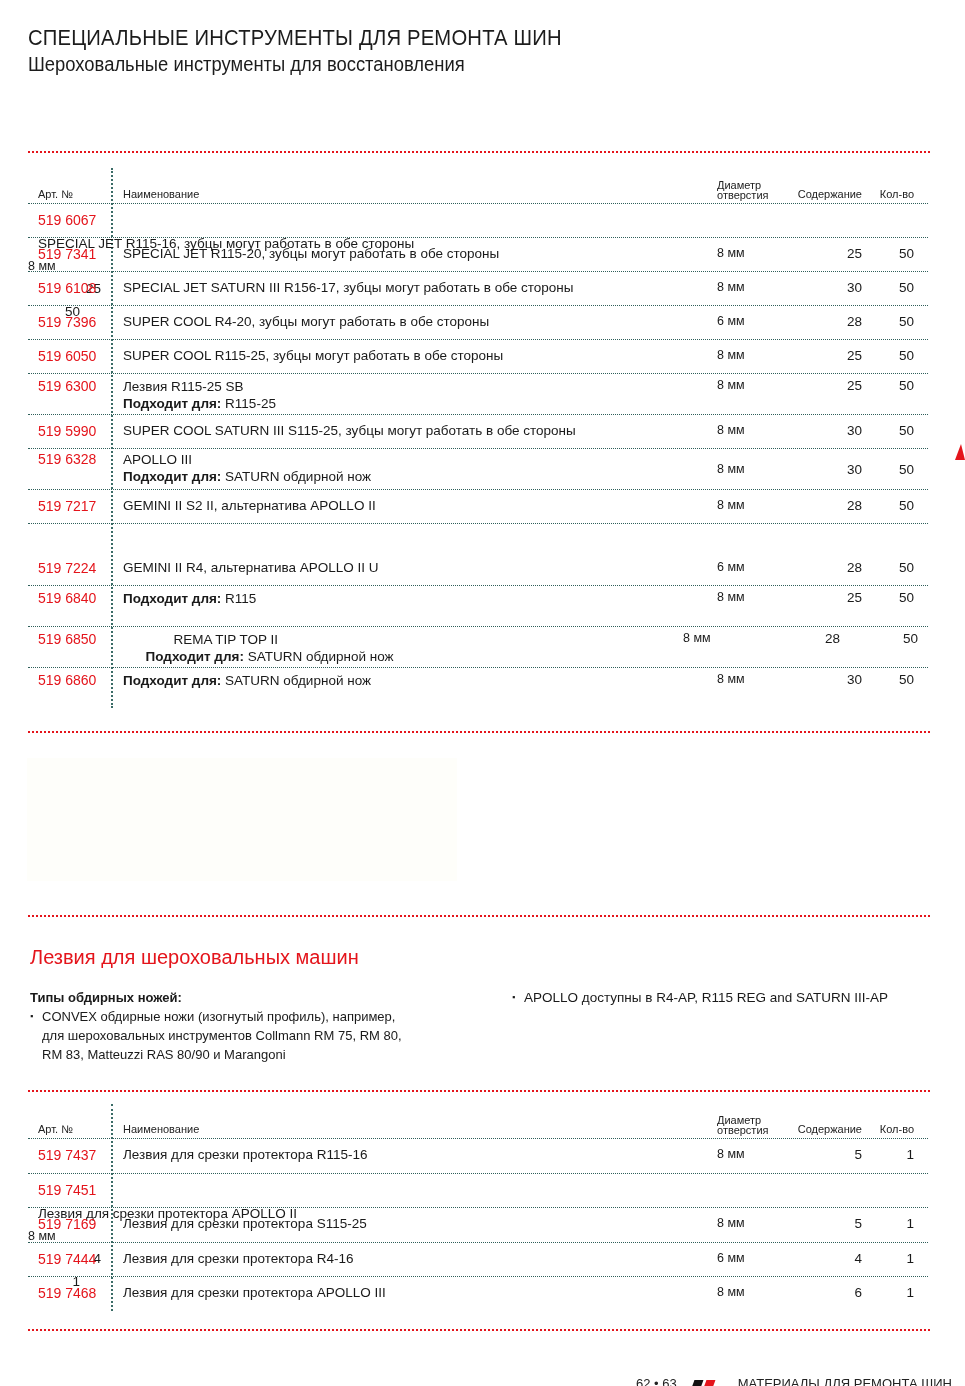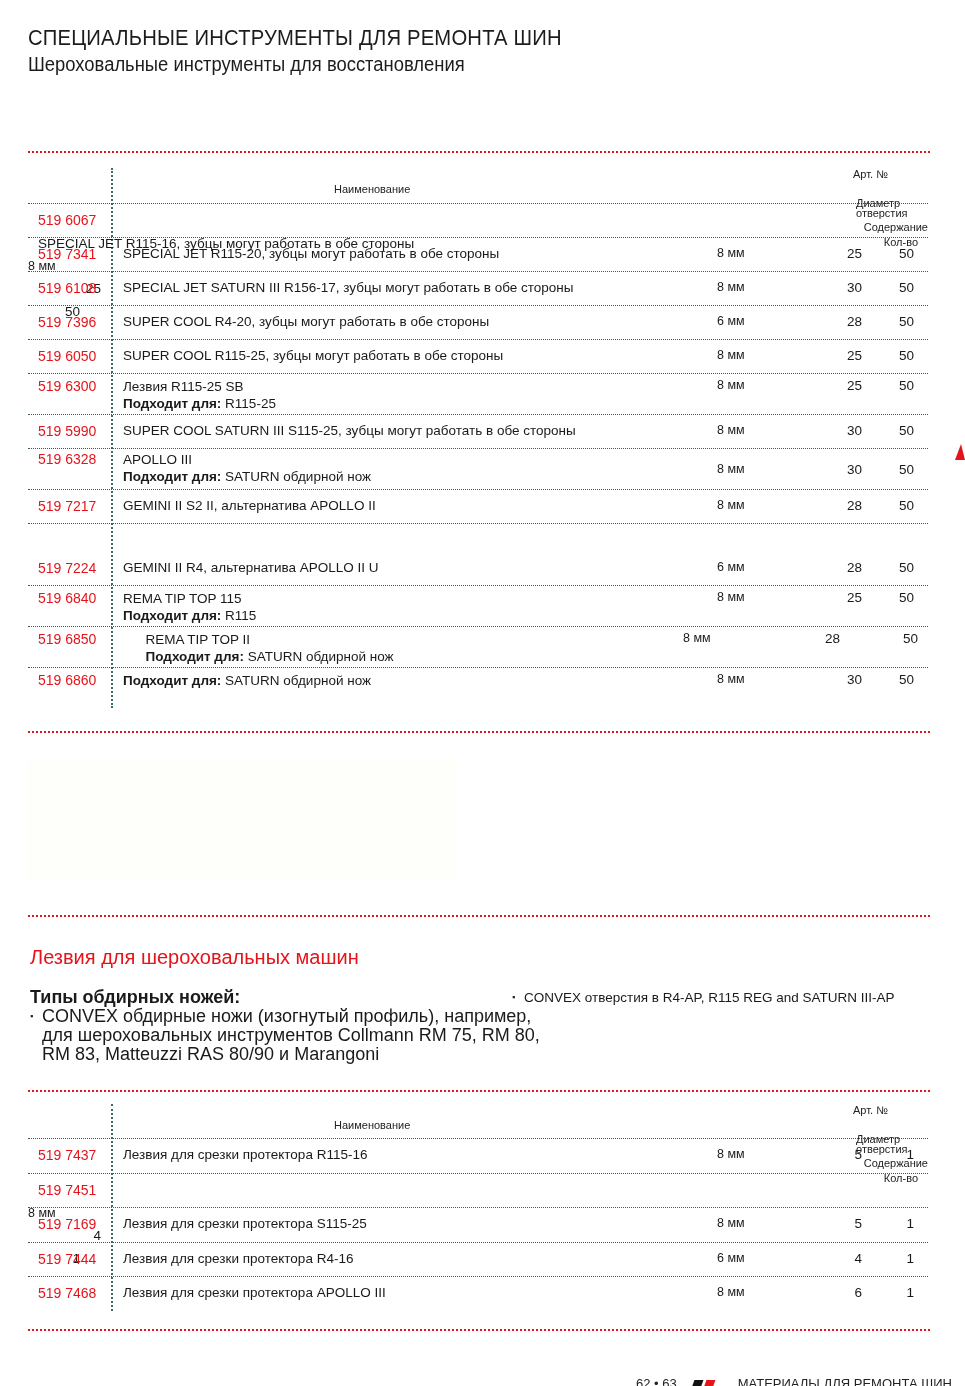--- a/index.html
+++ b/index.html
@@ -24,41 +24,41 @@
   .tbl { position: absolute; left: 28px; width: 900px; }
   .vdiv {
     position: absolute; left: 83px; top: 0; bottom: 0; width: 0;
     border-left: 2px dotted #3a6b66;
   }
   .row {
     position: relative; display: flex; align-items: flex-start;
     border-bottom: 1px dotted #2f5f5a; font-size: 13.5px;
   }
   .row.nob { border-bottom: none; }
-  .hdr { font-size: 11px; color: #222; align-items: flex-end; flex-direction: column; }
+  .hdr { font-size: 11px; color: #222; align-items: flex-end; }
   .c-art { width: 85px; padding-left: 10px; box-sizing: border-box; }
   .c-name { width: 604px; padding-left: 10px; box-sizing: border-box; }
   .c-dia { width: 72px; padding-left: 0; box-sizing: border-box; }
   .c-cont { width: 73px; text-align: right; box-sizing: border-box; }
   .c-qty { width: 62px; text-align: right; padding-right: 10px; box-sizing: border-box; }
   .art { color: #e4141b; font-size: 14px; }
   .name-line { display: block; white-space: nowrap; }
   .sub-line { display: block; white-space: nowrap; }
   .sub-line b { font-weight: bold; }
   .hdr .c-dia span { display: block; line-height: 10px; }
   .photo-box {
     position: absolute; left: 27px; top: 758px; width: 430px; height: 123px;
     background: #fefefa;
   }
   .section2-title {
     position: absolute; left: 30px; top: 946px;
     font-size: 20px; color: #e4141b; white-space: nowrap;
   }
   .types {
-    position: absolute; left: 30px; top: 988px; font-size: 18px; line-height: 19px;
+    position: absolute; left: 30px; top: 988px; font-size: 13px; line-height: 19px;
   }
   .types b { font-weight: bold; }
   .bullet-item { position: relative; padding-left: 12px; }
   .bullet-item::before { content: "▪"; position: absolute; left: 0; top: 0; font-size: 9px; }
   .types-right {
     position: absolute; left: 512px; top: 988px; font-size: 13.5px; line-height: 19px;
   }
   .right-tri {
     position: absolute; left: 955px; top: 444px; width: 0; height: 0;
     border-left: 6px solid transparent; border-right: 4px solid transparent;
@@ -183,31 +183,30 @@
         <div class="c-name" style="padding-top: 8px;">
           <span class="name-line">GEMINI II R4, альтернатива APOLLO II U</span>
         </div>
         <div class="c-dia" style="padding-top: 8px; font-size: 12.5px;">6 мм</div>
         <div class="c-cont" style="padding-top: 8px;">28</div>
         <div class="c-qty" style="padding-top: 8px;">50</div>
       </div>
       <div class="row" style="height: 40px;">
         <div class="c-art art" style="padding-top: 4px;">519 6840</div>
         <div class="c-name" style="padding-top: 4px;">
-          <span class="name-line" style="line-height: 17px;">REMA TIP TOP 115</span>
           <span class="sub-line" style="line-height: 17px;"><b>Подходит для:</b> <span>R115</span></span>
         </div>
         <div class="c-dia" style="padding-top: 4px; font-size: 12.5px;">8 мм</div>
         <div class="c-cont" style="padding-top: 4px;">25</div>
         <div class="c-qty" style="padding-top: 4px;">50</div>
       </div>
       <div class="row" style="height: 40px; gap: 34px;">
         <div class="c-art art" style="padding-top: 4px;">519 6850</div>
         <div class="c-name" style="padding-top: 4px;">
-          <span class="name-line" style="line-height: 17px;">REMA TIP TOP II</span>
+          <span class="name-line" style="line-height: 17px; margin-left: 28px;">REMA TIP TOP II</span>
           <span class="sub-line" style="line-height: 17px;"><b>Подходит для:</b> <span>SATURN обдирной нож</span></span>
         </div>
         <div class="c-dia" style="padding-top: 4px; font-size: 12.5px;">8 мм</div>
         <div class="c-cont" style="padding-top: 4px;">28</div>
         <div class="c-qty" style="padding-top: 4px;">50</div>
       </div>
       <div class="row nob" style="height: 40px;">
         <div class="c-art art" style="padding-top: 4px;">519 6860</div>
         <div class="c-name" style="padding-top: 4px;">
           <span class="sub-line" style="line-height: 17px;"><b>Подходит для:</b> <span>SATURN обдирной нож</span></span>
@@ -229,21 +228,21 @@
 
 <div class="types">
   <div><b>Типы обдирных ножей:</b></div>
   <div class="bullet-item">
     <span class="name-line">CONVEX обдирные ножи (изогнутый профиль), например,</span>
     <span class="name-line">для шероховальных инструментов Collmann RM 75, RM 80,</span>
     <span class="name-line">RM 83, Matteuzzi RAS 80/90 и Marangoni</span>
   </div>
 </div>
 <div class="types-right">
-  <div class="bullet-item">CONVEX отверстия в R4-AP, R115 REG and SATURN III-AP</div>
+  <div class="bullet-item">APOLLO доступны в R4-AP, R115 REG and SATURN III-AP</div>
 </div>
 
 <div class="red-rule" style="top:1090px;"></div>
 
 <div class="tbl" id="table2" style="top:1104px;">
   <div class="vdiv"></div>
   <div class="row hdr" style="height:34px;">
     <div class="c-art" style="padding-bottom:3px;">Арт. №</div>
     <div class="c-name" style="padding-bottom:3px;">Наименование</div>
     <div class="c-dia" style="padding-bottom:3px;">
@@ -258,20 +257,23 @@
         <div class="c-art art" style="padding-top: 8px;">519 7437</div>
         <div class="c-name" style="padding-top: 8px;">
           <span class="name-line">Лезвия для срезки протектора R115-16</span>
         </div>
         <div class="c-dia" style="padding-top: 8px; font-size: 12.5px;">8 мм</div>
         <div class="c-cont" style="padding-top: 8px;">5</div>
         <div class="c-qty" style="padding-top: 8px;">1</div>
       </div>
       <div class="row" style="height: 33.5px; flex-direction: column;">
         <div class="c-art art" style="padding-top: 8px;">519 7451</div>
+        <div class="c-name" style="padding-top: 8px;">
+          <span class="name-line">Лезвия для срезки протектора APOLLO II</span>
+        </div>
         <div class="c-dia" style="padding-top: 8px; font-size: 12.5px;">8 мм</div>
         <div class="c-cont" style="padding-top: 8px;">4</div>
         <div class="c-qty" style="padding-top: 8px;">1</div>
       </div>
       <div class="row" style="height: 33.5px;">
         <div class="c-art art" style="padding-top: 8px;">519 7169</div>
         <div class="c-name" style="padding-top: 8px;">
           <span class="name-line">Лезвия для срезки протектора S115-25</span>
         </div>
         <div class="c-dia" style="padding-top: 8px; font-size: 12.5px;">8 мм</div>

